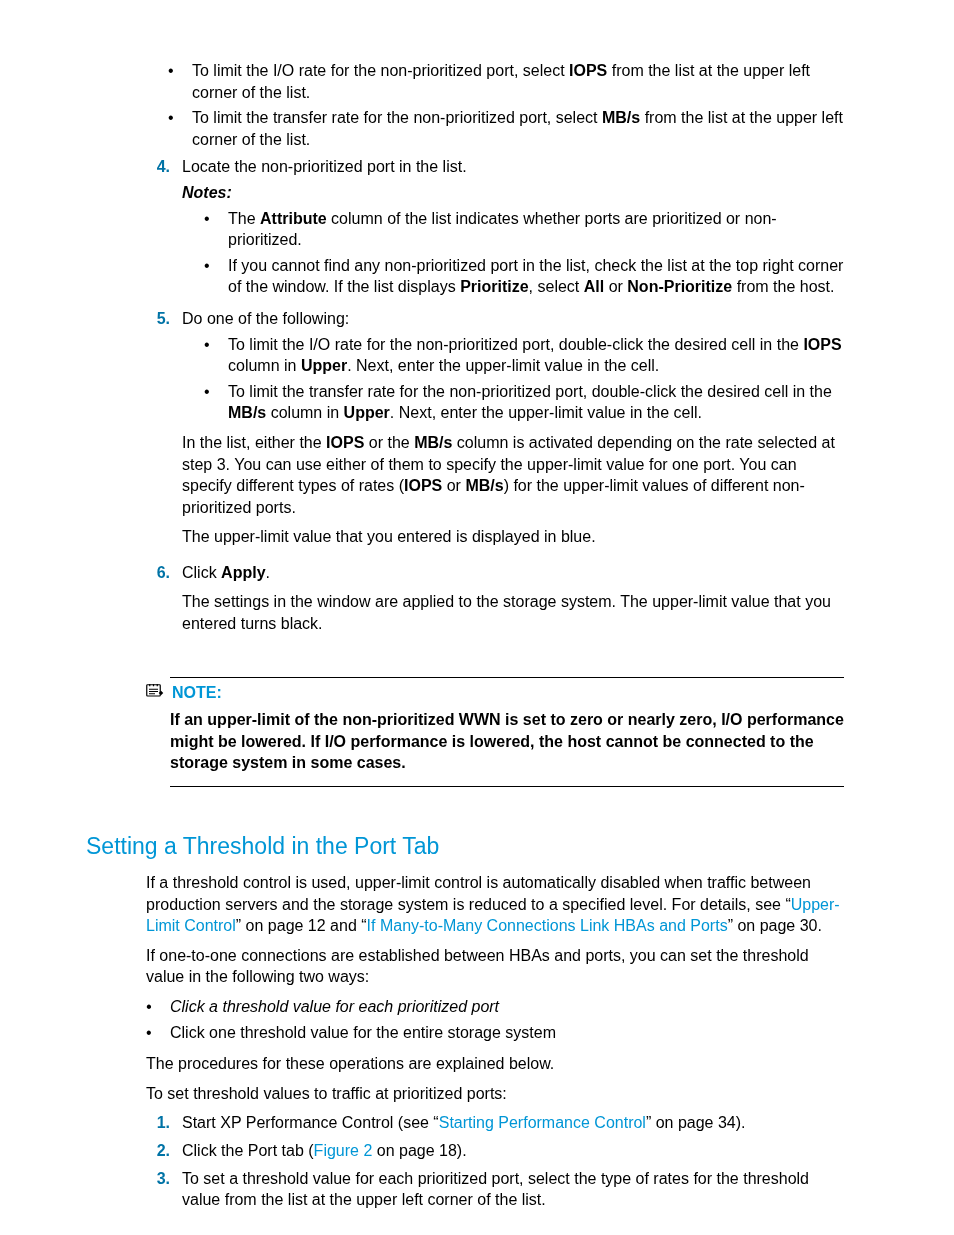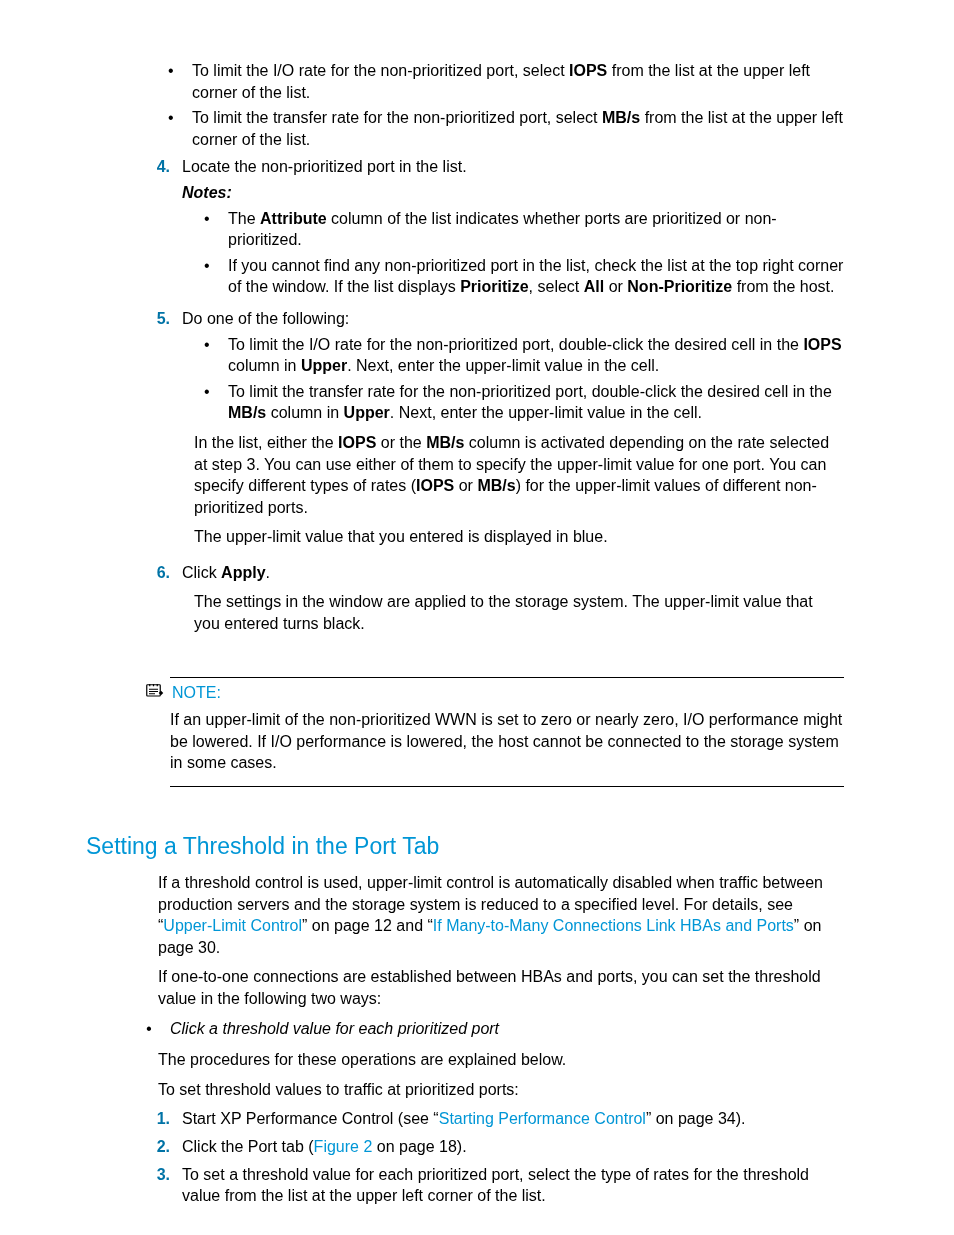--- a/index.html
+++ b/index.html
@@ -46,24 +46,25 @@
   }
   .ul > .bi > .dot::before {
     content: "•";
     color: var(--text);
   }
   .notes-label {
     font-weight: 700;
     font-style: italic;
     margin: 4px 0 2px 0;
   }
-  .para { margin: 8px 12px; }
+  .para { margin: 8px 0; }
   .b { font-weight: 700; }
   .note-block {
     margin: 34px 0 0 60px;
+    font-weight: bold;
   }
   .note-rule-top, .note-rule-bot {
     height: 1px;
     background: #000;
     margin-left: 24px;
   }
   .note-head-row {
     display: grid;
     grid-template-columns: 24px 1fr;
     align-items: center;
@@ -194,20 +195,24 @@
   <div class="indent">
     <div class="para">
       <span>If a threshold control is used, upper-limit control is automatically disabled when traffic between production servers and the storage system is reduced to a specified level. For details, see “</span><span class="link">Upper-Limit Control</span><span>” on page 12 and “</span><span class="link">If Many-to-Many Connections Link HBAs and Ports</span><span>” on page 30.</span>
     </div>
     <div class="para">If one-to-one connections are established between HBAs and ports, you can set the threshold value in the following two ways:</div>
     <div class="ul" style="margin:4px 0 10px 0;">
       <div class="bi" style="padding-left:0;font-style:italic;">
           <span class="dot"></span>
           <span>Click a threshold value for each prioritized port</span>
         </div>
+      <div class="bi" style="padding-left:0;">
+          <span class="dot"></span>
+          <span>Click one threshold value for the entire storage system</span>
+        </div>
     </div>
     <div class="para">The procedures for these operations are explained below.</div>
     <div class="para">To set threshold values to traffic at prioritized ports:</div>
 
     <div class="ol">
       <div class="li">
         <span class="num">1.</span>
         <div>
           <span>
             <span>Start XP Performance Control (see “</span><span class="link">Starting Performance Control</span><span>” on page 34).</span>

